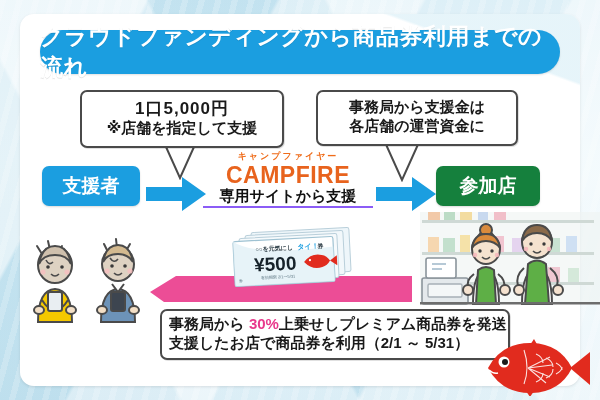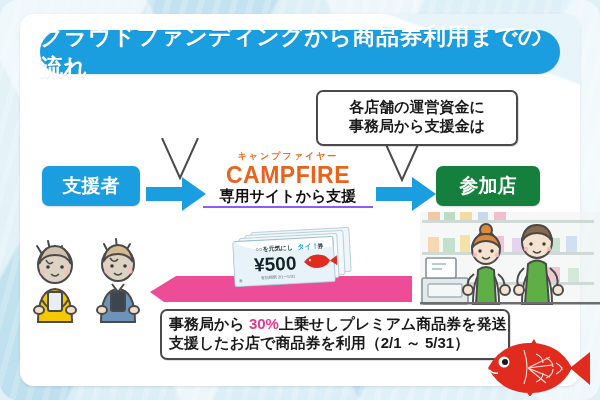--- a/index.html
+++ b/index.html
@@ -1,21 +1,21 @@
 <!DOCTYPE html>
 <html><head>
 <meta charset="utf-8">
 <style>
   html,body{margin:0;padding:0;}
   body{
     width:600px;height:400px;overflow:hidden;
     font-family:"Liberation Sans","DejaVu Sans",sans-serif;
     background:#dff0f7;
   }
-  #stage{position:relative;width:600px;height:400px;overflow:hidden;background:#d7ecf5;border-radius:18px;}
+  #stage{position:relative;width:600px;height:400px;overflow:hidden;background:#d7ecf5;}
 
   
   .bgtex{position:absolute;inset:0;
     background:
       linear-gradient(118deg, rgba(255,255,255,.55) 0 18%, rgba(255,255,255,0) 18.5% 34%, rgba(255,255,255,.45) 34.5% 52%, rgba(255,255,255,0) 52.5% 70%, rgba(255,255,255,.5) 70.5% 100%),
       linear-gradient(62deg, rgba(176,216,233,.55) 0 22%, rgba(255,255,255,.25) 22.5% 44%, rgba(176,216,233,.4) 44.5% 66%, rgba(255,255,255,.3) 66.5% 100%),
       linear-gradient(180deg,#cfe9f4 0%,#dff2f9 40%,#cfe8f3 100%);
   }
   .bgtex:after{content:"";position:absolute;inset:0;
     background:repeating-linear-gradient(105deg, rgba(255,255,255,.20) 0 6px, rgba(255,255,255,0) 6px 16px);}
@@ -226,24 +226,28 @@
     <path d="M0 10 L36 10 L36 0 L60 17 L36 34 L36 24 L0 24 Z" fill="#1b9ee0"></path>
   </svg>
 
   <svg class="tail" style="left:160px;top:138px;" width="40" height="42" viewBox="0 0 40 42">
     <path d="M2 0 L20 40 L38 0" fill="none" stroke="#4a4a4a" stroke-width="2"></path>
   </svg>
   <svg class="tail" style="left:382px;top:140px;" width="40" height="42" viewBox="0 0 40 42">
     <path d="M2 0 L20 40 L38 0" fill="none" stroke="#4a4a4a" stroke-width="2"></path>
   </svg>
 
+  <div class="callout" id="co-left">
+    <span class="ln l1">1口5,000円</span>
+    <span class="ln l2">※店舗を指定して支援</span>
+  </div>
 
   <div class="callout" id="co-right">
+    <span class="ln l1">事務局から支援金は</span>
     <span class="ln l2">各店舗の運営資金に</span>
-    <span class="ln l1">事務局から支援金は</span>
   </div>
 
   <div class="chip" id="chip-supporter">
     <span>支援者</span>
   </div>
   <div class="chip" id="chip-store">
     <span>参加店</span>
   </div>
 
   <div id="campfire">

